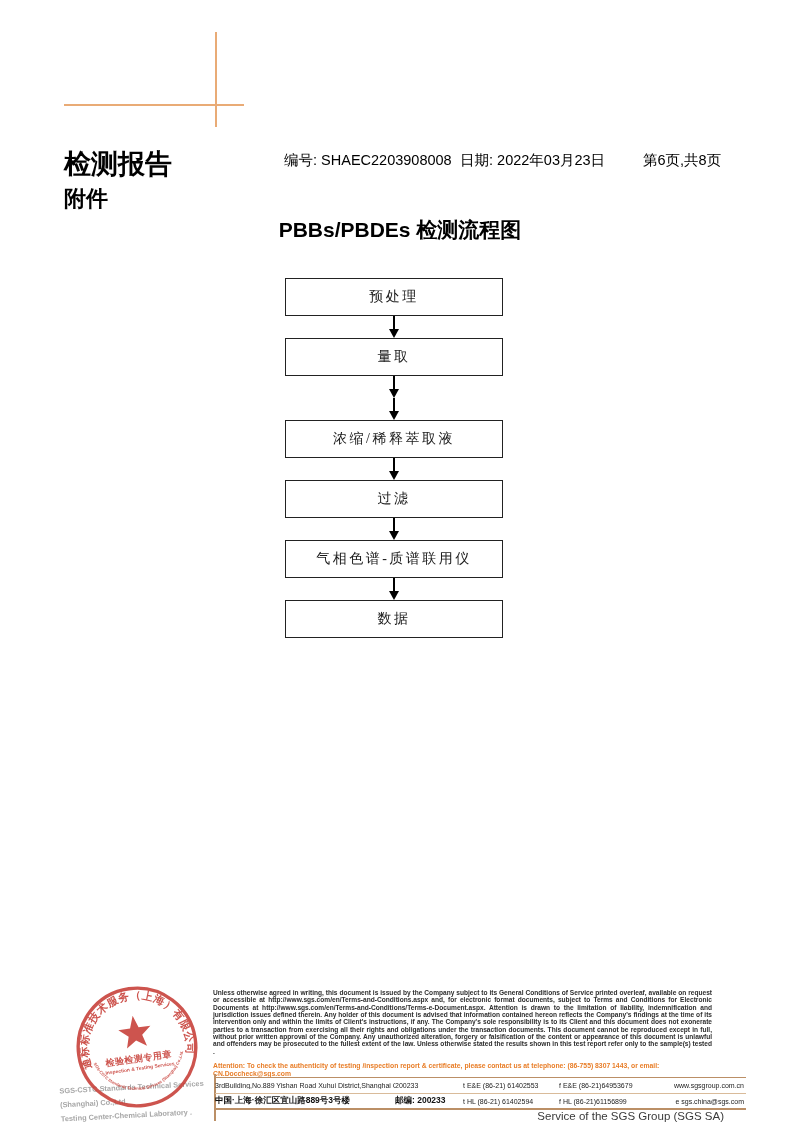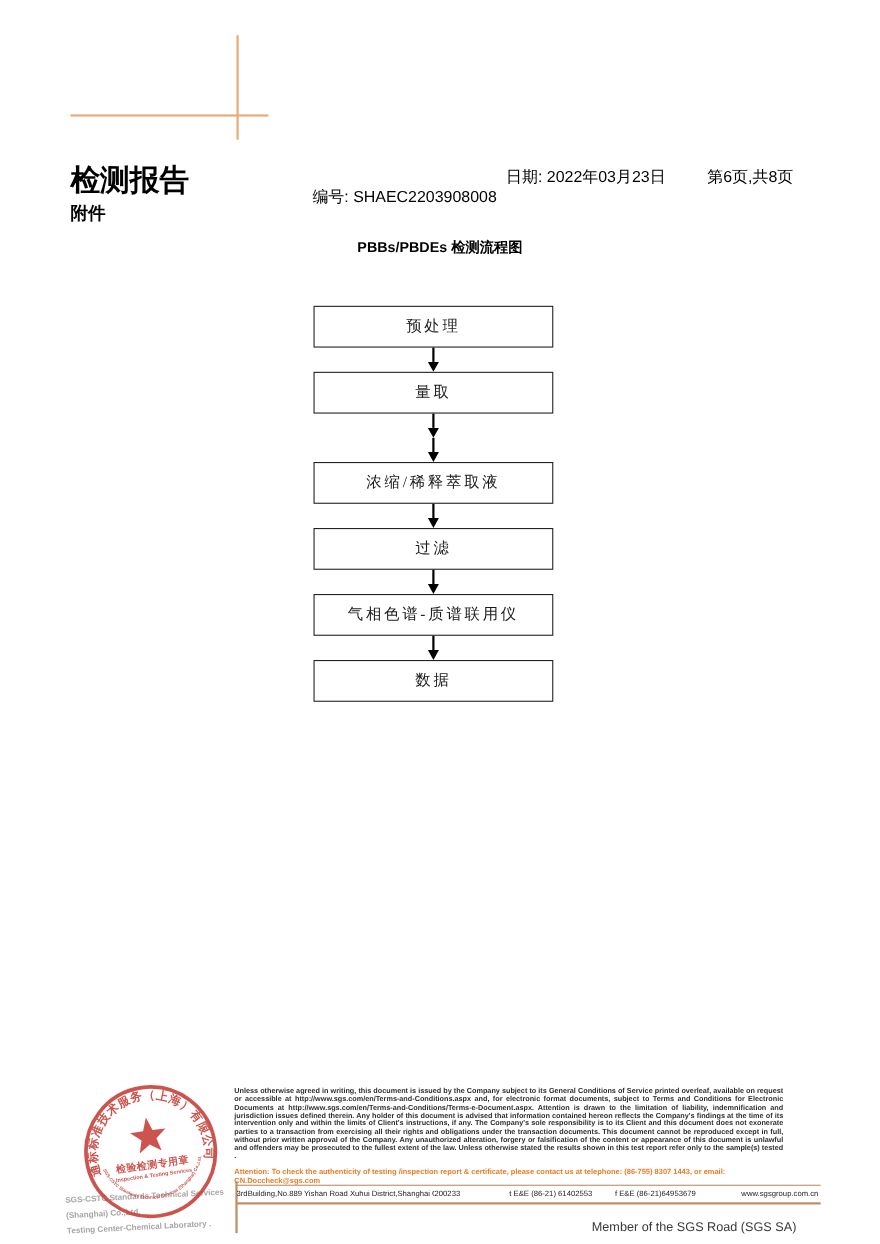--- a/index.html
+++ b/index.html
@@ -16,29 +16,29 @@
     position:absolute; left:30px; top:6px;
     font-family:"Liberation Sans", sans-serif;
     font-size:66px; font-weight:bold; color:#7a7b7e; letter-spacing:-2px;
   }
   .logo-hline { position:absolute; left:2px; top:82px; width:180px; height:2px; background:#e9ab76; }
   .logo-vline { position:absolute; left:153px; top:10px; width:2px; height:95px; background:#e9ab76; }
 
   
   .report-title { position:absolute; left:64px; top:146px; font-size:27px; font-weight:bold; color:#000; }
   .hdr-item { position:absolute; top:151px; font-size:14.5px; color:#000; white-space:nowrap; }
-  .hdr-no   { left:284px;margin-top:19px; }
+  .hdr-no   { left:284px; }
   .hdr-date { left:460px; }
   .hdr-page { left:643px; }
-  .attachment { position:absolute; left:64px; top:184px; font-size:16px; font-weight:bold; color:#000; }
+  .attachment { position:absolute; left:64px; top:184px; font-size:22px; font-weight:bold; color:#000; }
 
   
   .flow-title {
     position:absolute; left:0; right:0; top:216px; text-align:center;
-    font-size:13px; font-weight:bold; color:#000;
+    font-size:21px; font-weight:bold; color:#000;
   }
   .flow { position:absolute; left:285px; top:278px; width:218px; display:flex; flex-direction:column; align-items:center; }
   .flow-box {
     width:218px; height:38px; border:1.5px solid #222; background:#fff;
     display:flex; align-items:center; justify-content:center;
     font-family:"Liberation Serif", serif;
     font-size:14px; letter-spacing:2.5px; color:#1a1a1a; 
   }
   .flow-arrow { display:flex; flex-direction:column; align-items:center; height:22px; }
   .flow-arrow .stem { width:2.4px; height:13px; background:#000; }
@@ -138,22 +138,29 @@
 
   <div class="addr-vbar"></div>
   <div class="addr-block">
     <div class="addr-row">
       <span class="addr-c1 addr-en">3rdBuilding,No.889 Yishan Road Xuhui District,Shanghai China</span>
       <span class="addr-c2 addr-sm">200233</span>
       <span class="addr-c3 addr-sm">t E&amp;E (86-21) 61402553</span>
       <span class="addr-c4 addr-sm">f E&amp;E (86-21)64953679</span>
       <span class="addr-c5 addr-sm">www.sgsgroup.com.cn</span>
     </div>
+    <div class="addr-row">
+      <span class="addr-c1 addr-cn">中国·上海·徐汇区宜山路889号3号楼</span>
+      <span class="addr-c2 addr-cn">邮编: 200233</span>
+      <span class="addr-c3 addr-sm">t HL (86-21) 61402594</span>
+      <span class="addr-c4 addr-sm">f HL (86-21)61156899</span>
+      <span class="addr-c5 addr-sm">e sgs.china@sgs.com</span>
+    </div>
   </div>
-  <div class="member">Member of the SGS Road (SGS SA)</div>
+  <div class="member">Service of the SGS Group (SGS SA)</div>
 
   <div class="company-lines">
     <div>SGS-CSTC Standards Technical Services (Shanghai) Co.,Ltd.</div>
     <div>Testing Center-Chemical Laboratory .</div>
   </div>
 
   <div class="stamp">
     <svg width="126" height="126" viewBox="0 0 120 120">
       <g transform="rotate(-8 60 60)" fill="#c8423b">
         <circle cx="60" cy="60" r="56" fill="none" stroke="#c8423b" stroke-width="3.2"></circle>

